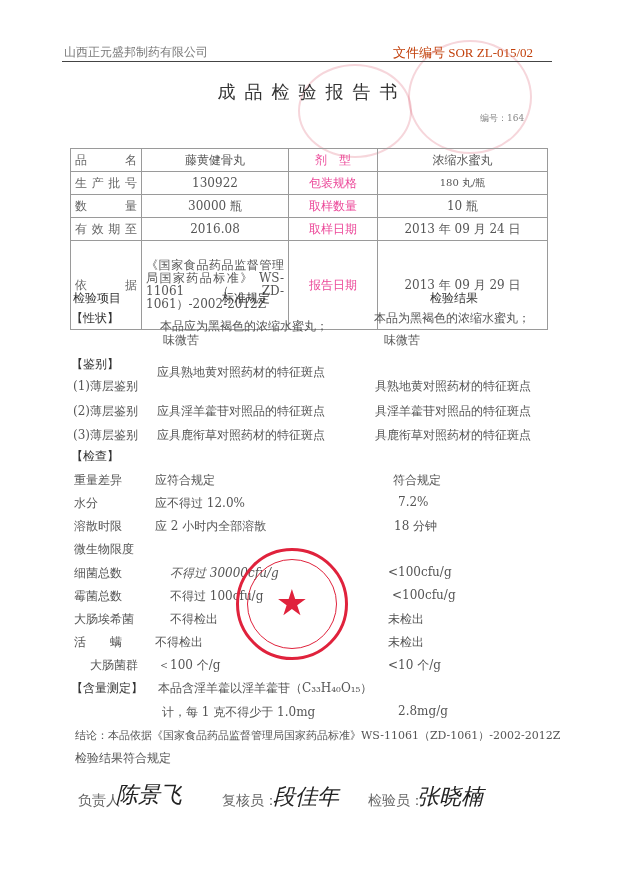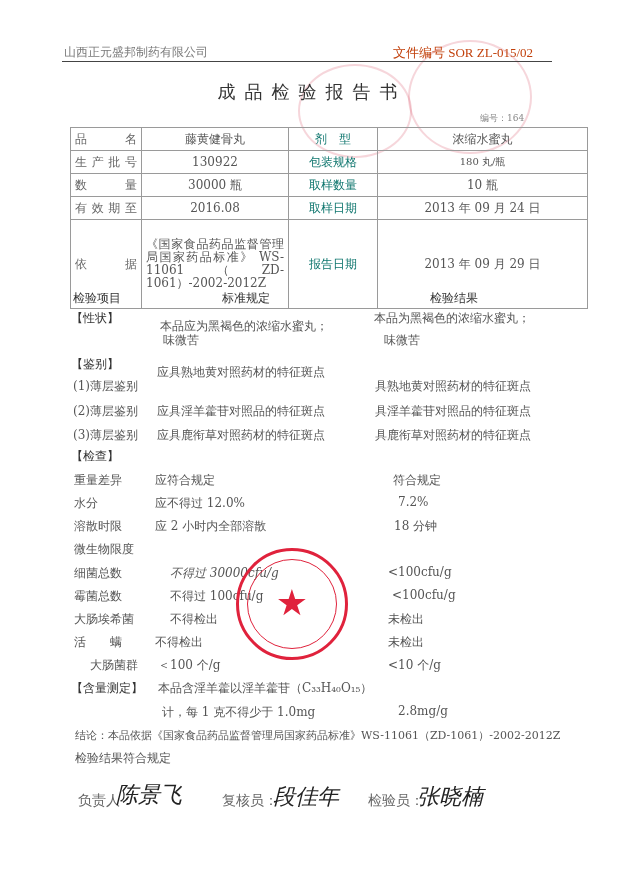--- a/index.html
+++ b/index.html
@@ -10,27 +10,27 @@
     color: #555;
   }
   .abs { position: absolute; white-space: nowrap; }
   .header-company { left: 64px; top: 44px; font-size: 12px; color: #7a7a7a; }
   .header-docno { left: 393px; top: 44px; font-size: 13px; color: #c2410c; font-family: Liberation Serif, serif; }
   .header-rule { position: absolute; left: 62px; top: 61px; width: 490px; border-top: 1px solid #444; }
   .title { left: 0; width: 620px; top: 80px; text-align: center; font-size: 18px; color: #333; letter-spacing: 9px; padding-left: 2px; }
   .serial { left: 480px; top: 112px; font-size: 9px; color: #888; }
 
   table.info {
-    position: absolute; left: 70px; top: 127px; width: 518px;
+    position: absolute; left: 70px; top: 148px; width: 478px;
     border-collapse: collapse; font-size: 12px; color: #555;
   }
   table.info td { border: 1px solid #9a9a9a; height: 22px; padding: 0 4px; text-align: center; }
   table.info td.lbl { width: 62px; text-align: justify; text-align-last: justify; color: #666; }
   table.info td.v1 { width: 138px; }
-  table.info td.lbl2 { width: 80px; color: #0f766e; }
+  table.info td.lbl2 { width: 80px; color: #ec4899; }
   table.info td.basis { font-size: 12px; line-height: 13px; height: 44px; padding: 18px 4px; text-align: justify; text-align-last: left; }
   table.info tr.last td { height: 44px; }
 
   .sec { font-size: 12px; color: #555; }
   .bold { color: #333; font-family: "DejaVu Sans", "Liberation Sans", sans-serif; }
   .sig { font-family: "DejaVu Sans", "Liberation Sans", sans-serif; font-size: 14px; color: #666; }
   .hand { font-family: "DejaVu Serif", serif; font-size: 22px; color: #222; font-style: italic; }
 
   .stamp-red {
     position: absolute; left: 236px; top: 548px; width: 112px; height: 112px;

